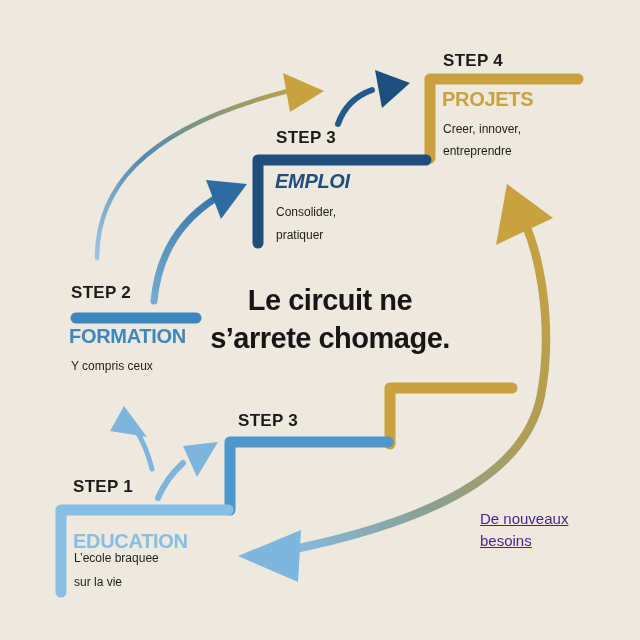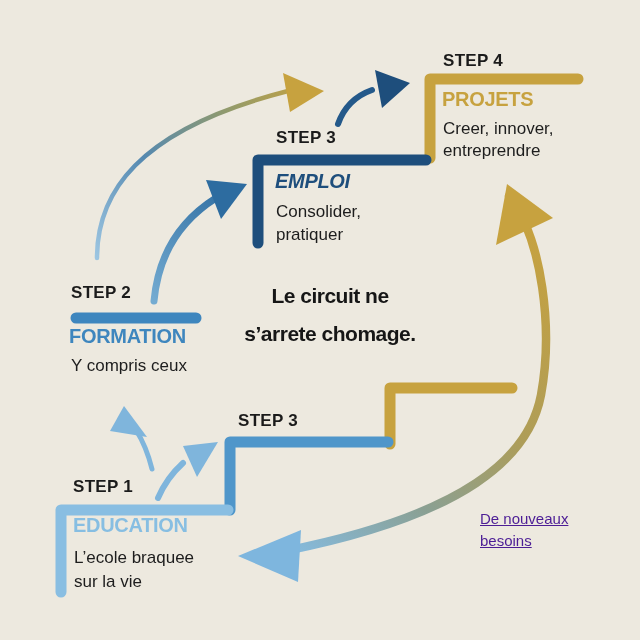--- a/index.html
+++ b/index.html
@@ -3,28 +3,28 @@
 <meta charset="utf-8">
 <style>
   html,body{margin:0;padding:0;}
   body{width:640px;height:640px;overflow:hidden;position:relative;
        font-family:"Liberation Sans",sans-serif;background:var(--background,#EDE9DF);}
   .stage{position:absolute;inset:0;width:640px;height:496px;}
   svg.art{position:absolute;left:0;top:0;}
   .txt{position:absolute;white-space:nowrap;color:var(--text,#1C1C1C);}
   .step-label{font-size:17px;font-weight:600;letter-spacing:.3px;color:#1b1b1b;}
   .step-title{font-size:20px;font-weight:700;letter-spacing:-0.3px;}
-  .desc{font-size:17px;line-height:22px;color:#1d1d1d;}
+  .desc{font-size:12px;line-height:22px;color:#1d1d1d;}
   .note{font-size:15px;line-height:22px;color:#4c1d95;text-decoration:underline;}
-  .center-title{font-size:21px;font-weight:700;letter-spacing:-0.5px;color:#161616;
+  .center-title{font-size:29px;font-weight:700;letter-spacing:-0.5px;color:#161616;
                 width:260px;text-align:center;}
   .c-gold{color:var(--gold,#C7A23F);}
   .c-dark{color:var(--dark-blue,#1E4E7C);font-style:italic;}
   .c-med{color:var(--medium-blue,#3E86BE);}
-  .c-light{color:var(--light-blue,#87BEE2);}
+  .c-light{color:var(--light-blue,#87BEE2);margin-top:16px;}
 </style>
 </head>
 <body>
 
 <div class="stage">
 
   <svg class="art" width="640" height="640" viewBox="0 0 640 640">
     <defs>
       <linearGradient id="gradA" gradientUnits="userSpaceOnUse" x1="97" y1="258" x2="320" y2="90">
         <stop offset="0" stop-color="#9CC5E1"></stop>

